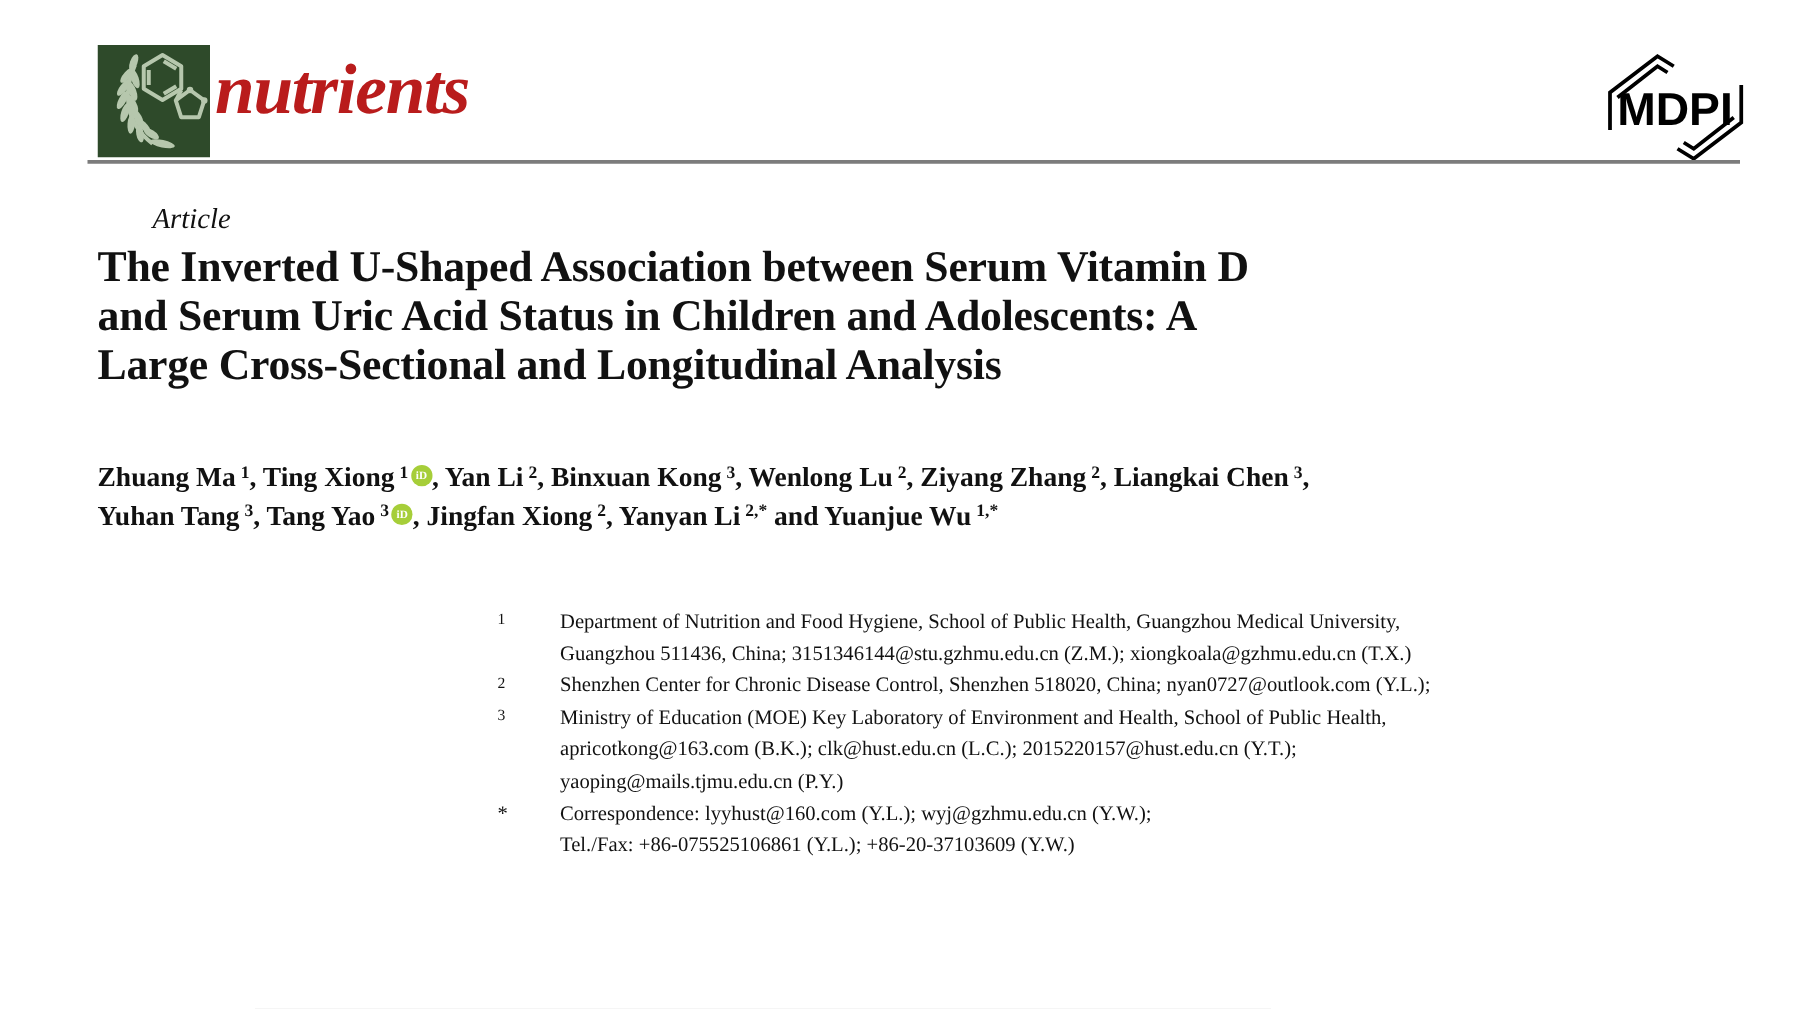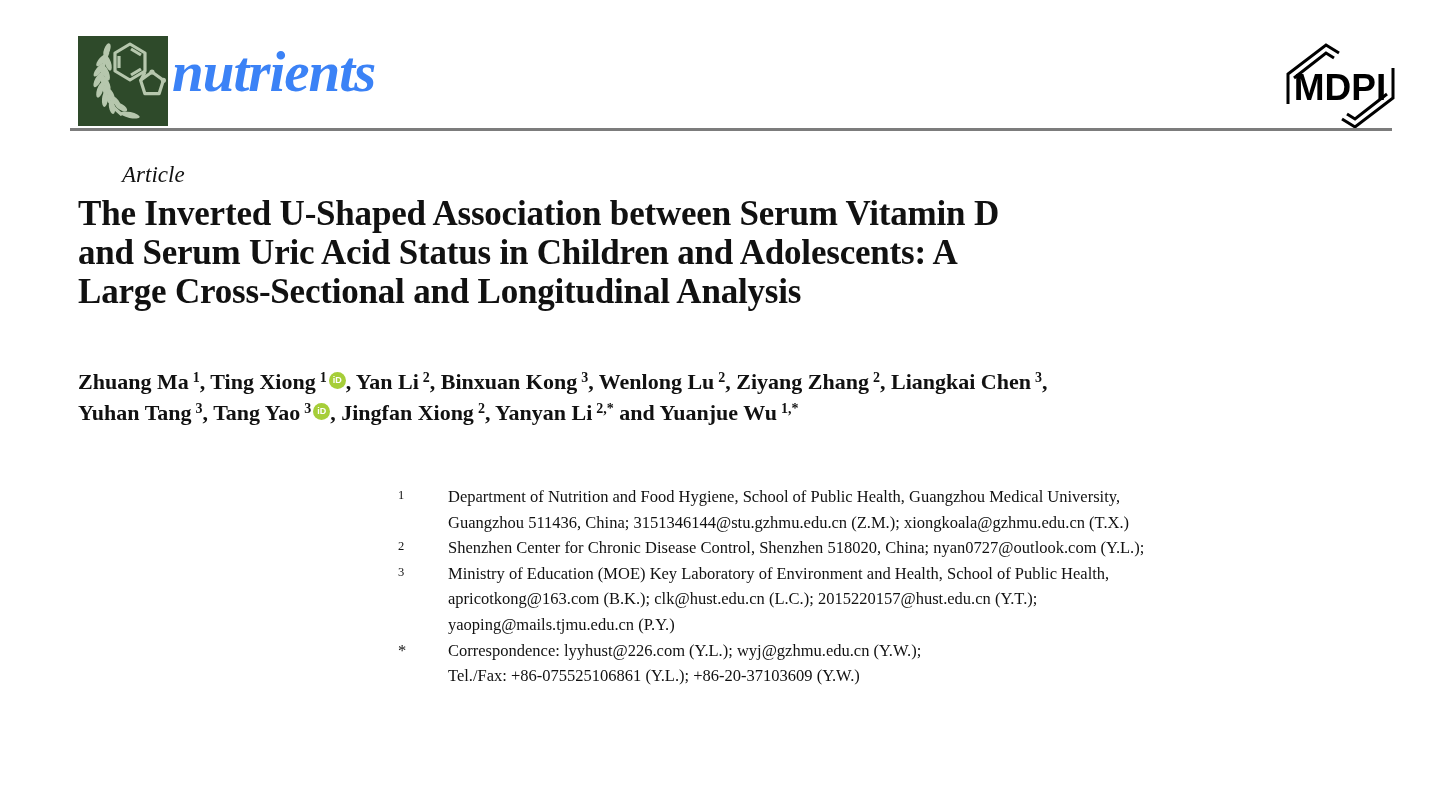--- a/index.html
+++ b/index.html
@@ -62,21 +62,21 @@
     font-size:16.5px; line-height:25.6px;
   }
   .aff-row { display:flex; }
   .aff-marker {
     width:50px; flex:0 0 50px;
     font-size:12.5px;
     transform:translateY(-1px);
   }
   .aff-line { white-space:nowrap; }
 </style>
-<style>.logo-bg{fill:#2e4a2a;}.leaf{stroke:#b6c7ad;}.leaf-fill{fill:#b6c7ad;}.journal-name{color:#3b82f6;}.header-rule{background:#7c7c7c;}.orcid{background:#a6ce39;}</style></head>
+<style>.logo-bg{fill:#2e4a2a;}.leaf{stroke:#b6c7ad;}.leaf-fill{fill:#b6c7ad;}.journal-name{color:#b91c1c;}.header-rule{background:#7c7c7c;}.orcid{background:#a6ce39;font-family:Liberation Serif, serif;}</style></head>
 <body>
 
 <div class="page">
 
   <div class="logo-box">
     <svg viewBox="0 0 90 90" width="90" height="90">
       <rect x="0" y="0" width="90" height="90" class="logo-bg"></rect>
       <g class="leaf" fill="none" stroke-width="3.2">
 
         <polygon points="52,8 67,17 67,35 52,44 37,35 37,17" stroke-linejoin="round"></polygon>
@@ -155,19 +155,19 @@
         <div class="aff-marker">3</div>
         <div>
           <div class="aff-line">Ministry of Education (MOE) Key Laboratory of Environment and Health, School of Public Health,</div>
           <div class="aff-line">apricotkong@163.com (B.K.); clk@hust.edu.cn (L.C.); 2015220157@hust.edu.cn (Y.T.);</div>
           <div class="aff-line">yaoping@mails.tjmu.edu.cn (P.Y.)</div>
         </div>
       </div>
       <div class="aff-row">
         <div class="aff-marker" style="font-size: 16.5px; transform: none;">*</div>
         <div>
-          <div class="aff-line">Correspondence: lyyhust@226.com (Y.L.); wyj@gzhmu.edu.cn (Y.W.);</div>
+          <div class="aff-line">Correspondence: lyyhust@160.com (Y.L.); wyj@gzhmu.edu.cn (Y.W.);</div>
           <div class="aff-line">Tel./Fax: +86-075525106861 (Y.L.); +86-20-37103609 (Y.W.)</div>
         </div>
       </div>
     </div>
 
 </div>
 
 </body></html>

